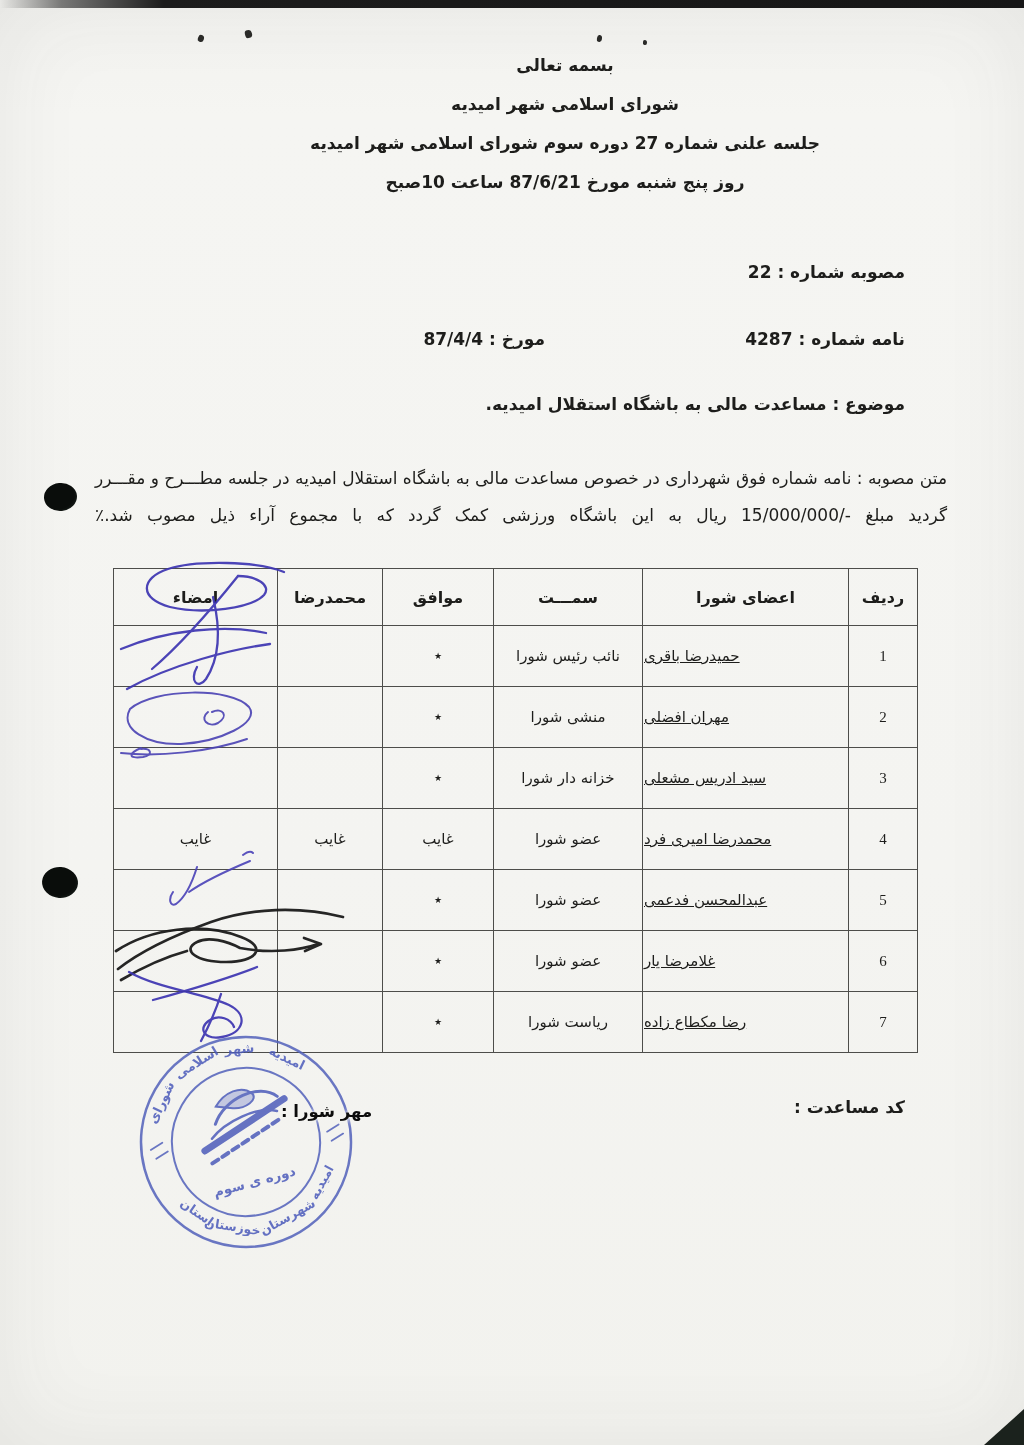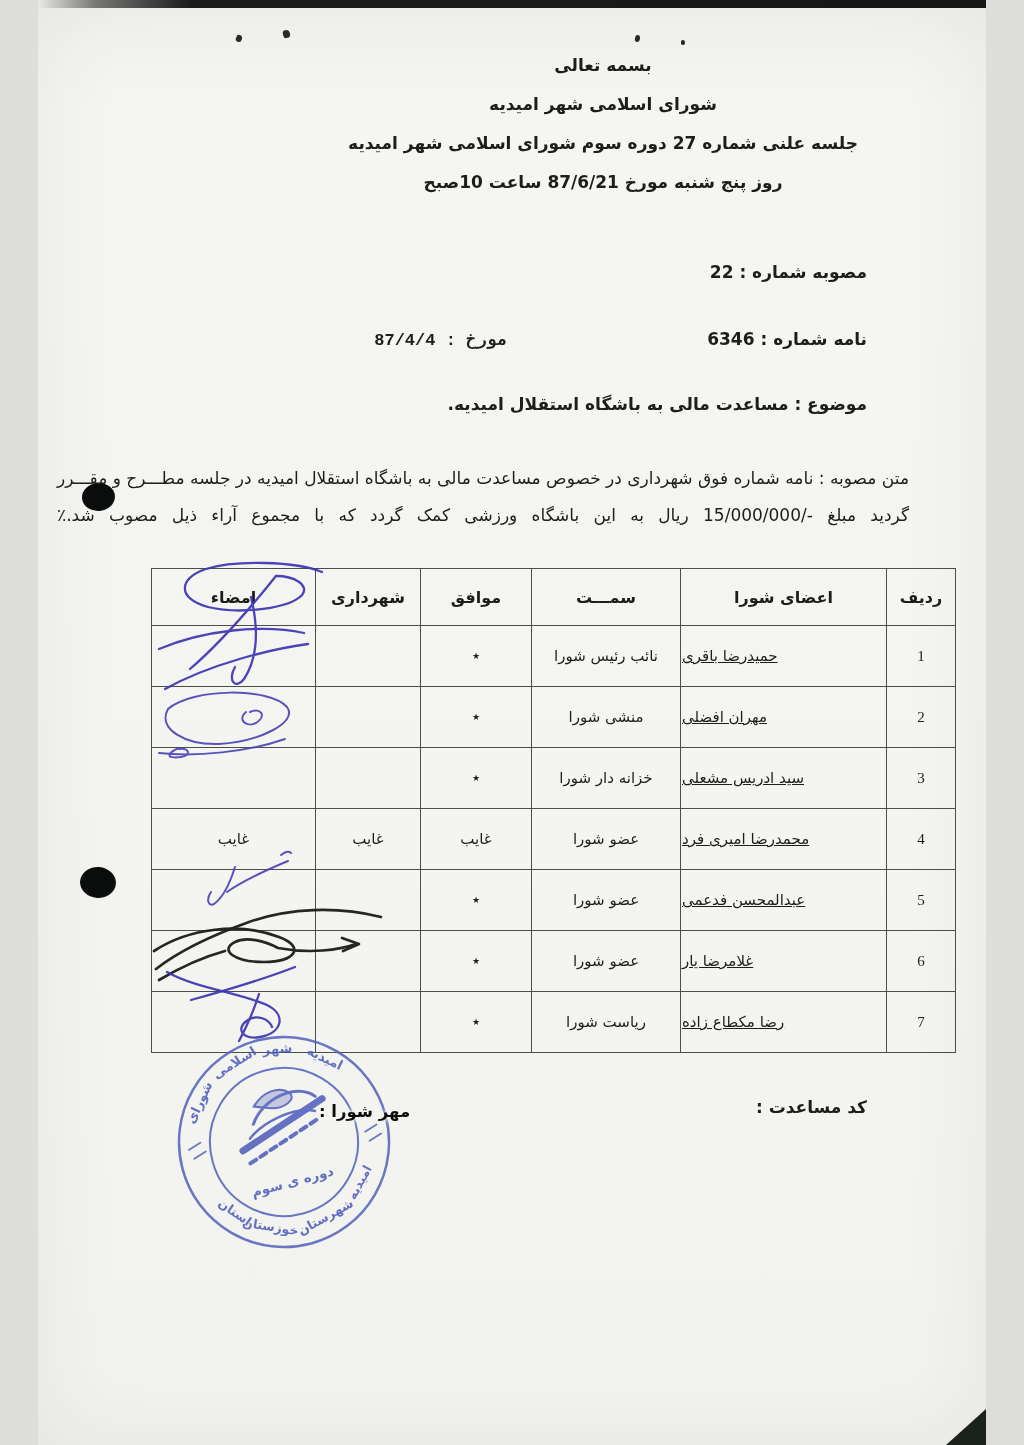--- a/index.html
+++ b/index.html
@@ -1,34 +1,34 @@
 <!DOCTYPE html>
 <html lang="fa" dir="rtl"><head>
 <meta charset="utf-8">
 <style>
   html,body{margin:0;padding:0;background:#dddddb;}
   .page{
-    position:relative;width:948px;height:1445px;margin:0 auto;
+    position:relative;width:1024px;height:1445px;margin:0 auto;
     background:linear-gradient(180deg,#f2f2ef 0%,#f5f5f2 8%,#f4f4f1 60%,#f2f2ee 100%);
     overflow:hidden;direction:rtl;
     font-family:"DejaVu Sans",sans-serif;color:#1d1d1b;
     box-shadow:inset 0 0 90px rgba(60,60,55,.07);
   }
   .scan-band{position:absolute;top:0;left:0;width:100%;height:8px;
     background:linear-gradient(90deg,rgba(25,25,25,0) 0%,rgba(25,25,25,.55) 6%,#1c1c1c 16%,#161616 100%);}
   .speck{position:absolute;background:#2a2a28;border-radius:45% 60% 50% 40%;}
   .punch{position:absolute;background:radial-gradient(ellipse at 45% 45%,#0a0d0b 60%,#26302a 100%);border-radius:50%;}
   .corner{position:absolute;right:0;bottom:0;width:0;height:0;
     border-left:40px solid transparent;border-bottom:36px solid #1b221d;}
   .hdr{position:absolute;left:255px;top:46px;width:620px;text-align:center;
     font-weight:bold;font-size:17px;line-height:39px;}
   .lbl{position:absolute;font-weight:bold;font-size:17px;white-space:nowrap;}
   .pos-approval{right:119px;top:262px;}
   .pos-letter{right:119px;top:329px;}
-  .pos-letterdate{right:479px;top:329px;font-family:Liberation Mono, monospace;}
+  .pos-letterdate{right:479px;top:329px;}
   .pos-subject{right:119px;top:394px;text-align:center;}
   .pos-archive{right:119px;top:1097px;}
   .body-text{position:absolute;right:77px;top:460px;width:852px;
     font-weight:normal;font-size:17px;line-height:37px;}
   .jline{text-align:justify;text-align-last:justify;}
   table.votes{position:absolute;left:113px;top:568px;width:804px;
     border-collapse:collapse;table-layout:fixed;background:transparent;}
   table.votes th,table.votes td{border:1px solid #4d4d4a;overflow:visible;}
   table.votes th{height:54px;font-size:16px;font-weight:bold;text-align:center;}
   table.votes td{height:58px;font-size:15px;font-weight:normal;}
@@ -57,21 +57,21 @@
   <div class="corner"></div>
 
   <div class="hdr">
     <div>بسمه تعالی</div>
     <div>شورای اسلامی شهر امیدیه</div>
     <div>جلسه علنی شماره 27 دوره سوم شورای اسلامی شهر امیدیه</div>
     <div>روز پنج شنبه مورخ 87/6/21 ساعت 10صبح</div>
   </div>
 
   <div class="lbl pos-approval">مصوبه شماره : 22</div>
-  <div class="lbl pos-letter">نامه شماره : 6346</div>
+  <div class="lbl pos-letter">نامه شماره : 4287</div>
   <div class="lbl pos-letterdate">مورخ : 87/4/4</div>
   <div class="lbl pos-subject">موضوع : مساعدت مالی به باشگاه استقلال امیدیه.</div>
 
   <div class="body-text">
     <div class="jline">متن مصوبه : نامه شماره فوق شهرداری در خصوص مساعدت مالی به باشگاه استقلال امیدیه در جلسه مطـــرح و مقـــرر</div>
     <div class="jline">گردید مبلغ -/15/000/000 ریال به این باشگاه ورزشی کمک گردد که با مجموع آراء ذیل مصوب شد.٪</div>
   </div>
 
   <table class="votes" dir="rtl">
     <colgroup>
@@ -81,21 +81,21 @@
       <col style="width:111px">
         <col style="width:105px">
         <col style="width:164px">
     </colgroup>
     <thead id="votes-head">
         <tr>
           <th>ردیف</th>
           <th>اعضای شورا</th>
           <th>سمـــت</th>
           <th>موافق</th>
-          <th>شهرداری</th>
+          <th>محمدرضا</th>
           <th>امضاء</th>
         </tr>
       </thead>
     <tbody id="votes-body">
         <tr>
           <td class="c-no">1</td>
           <td class="c-name">حمیدرضا باقری</td>
           <td class="c-role">نائب رئیس شورا</td>
           <td class="c-vote">٭</td>
           <td class="c-vote"></td>

